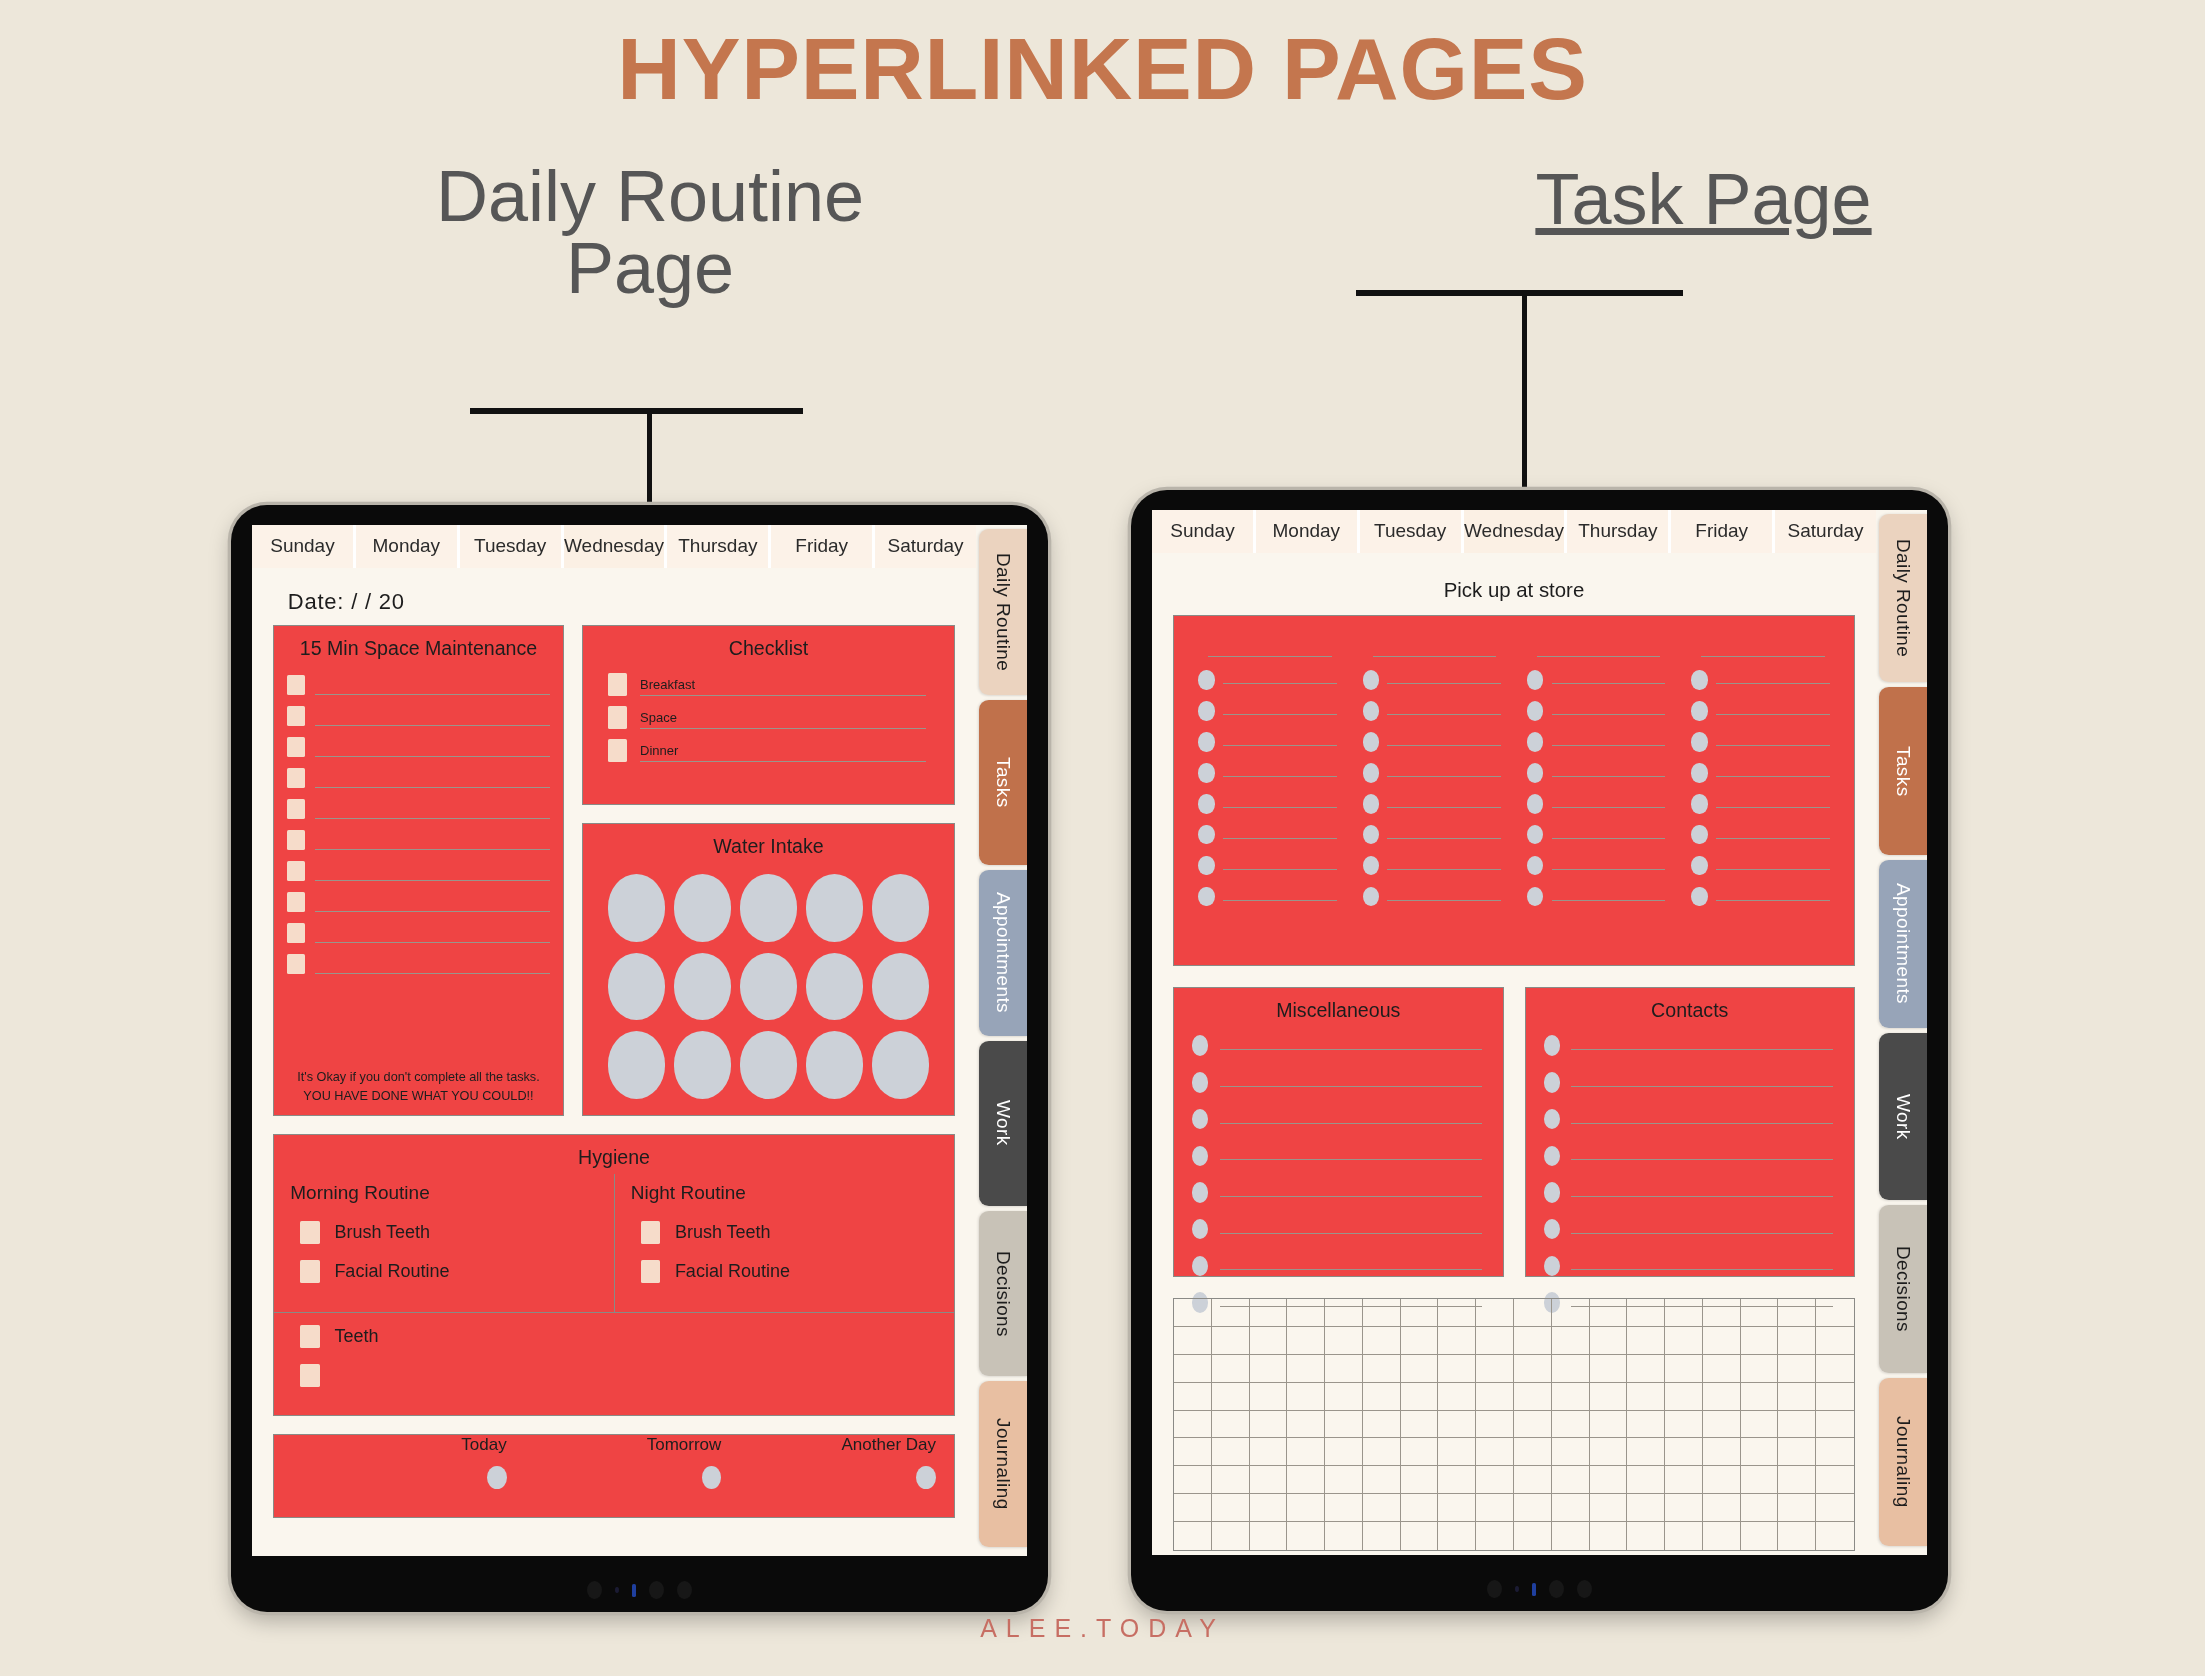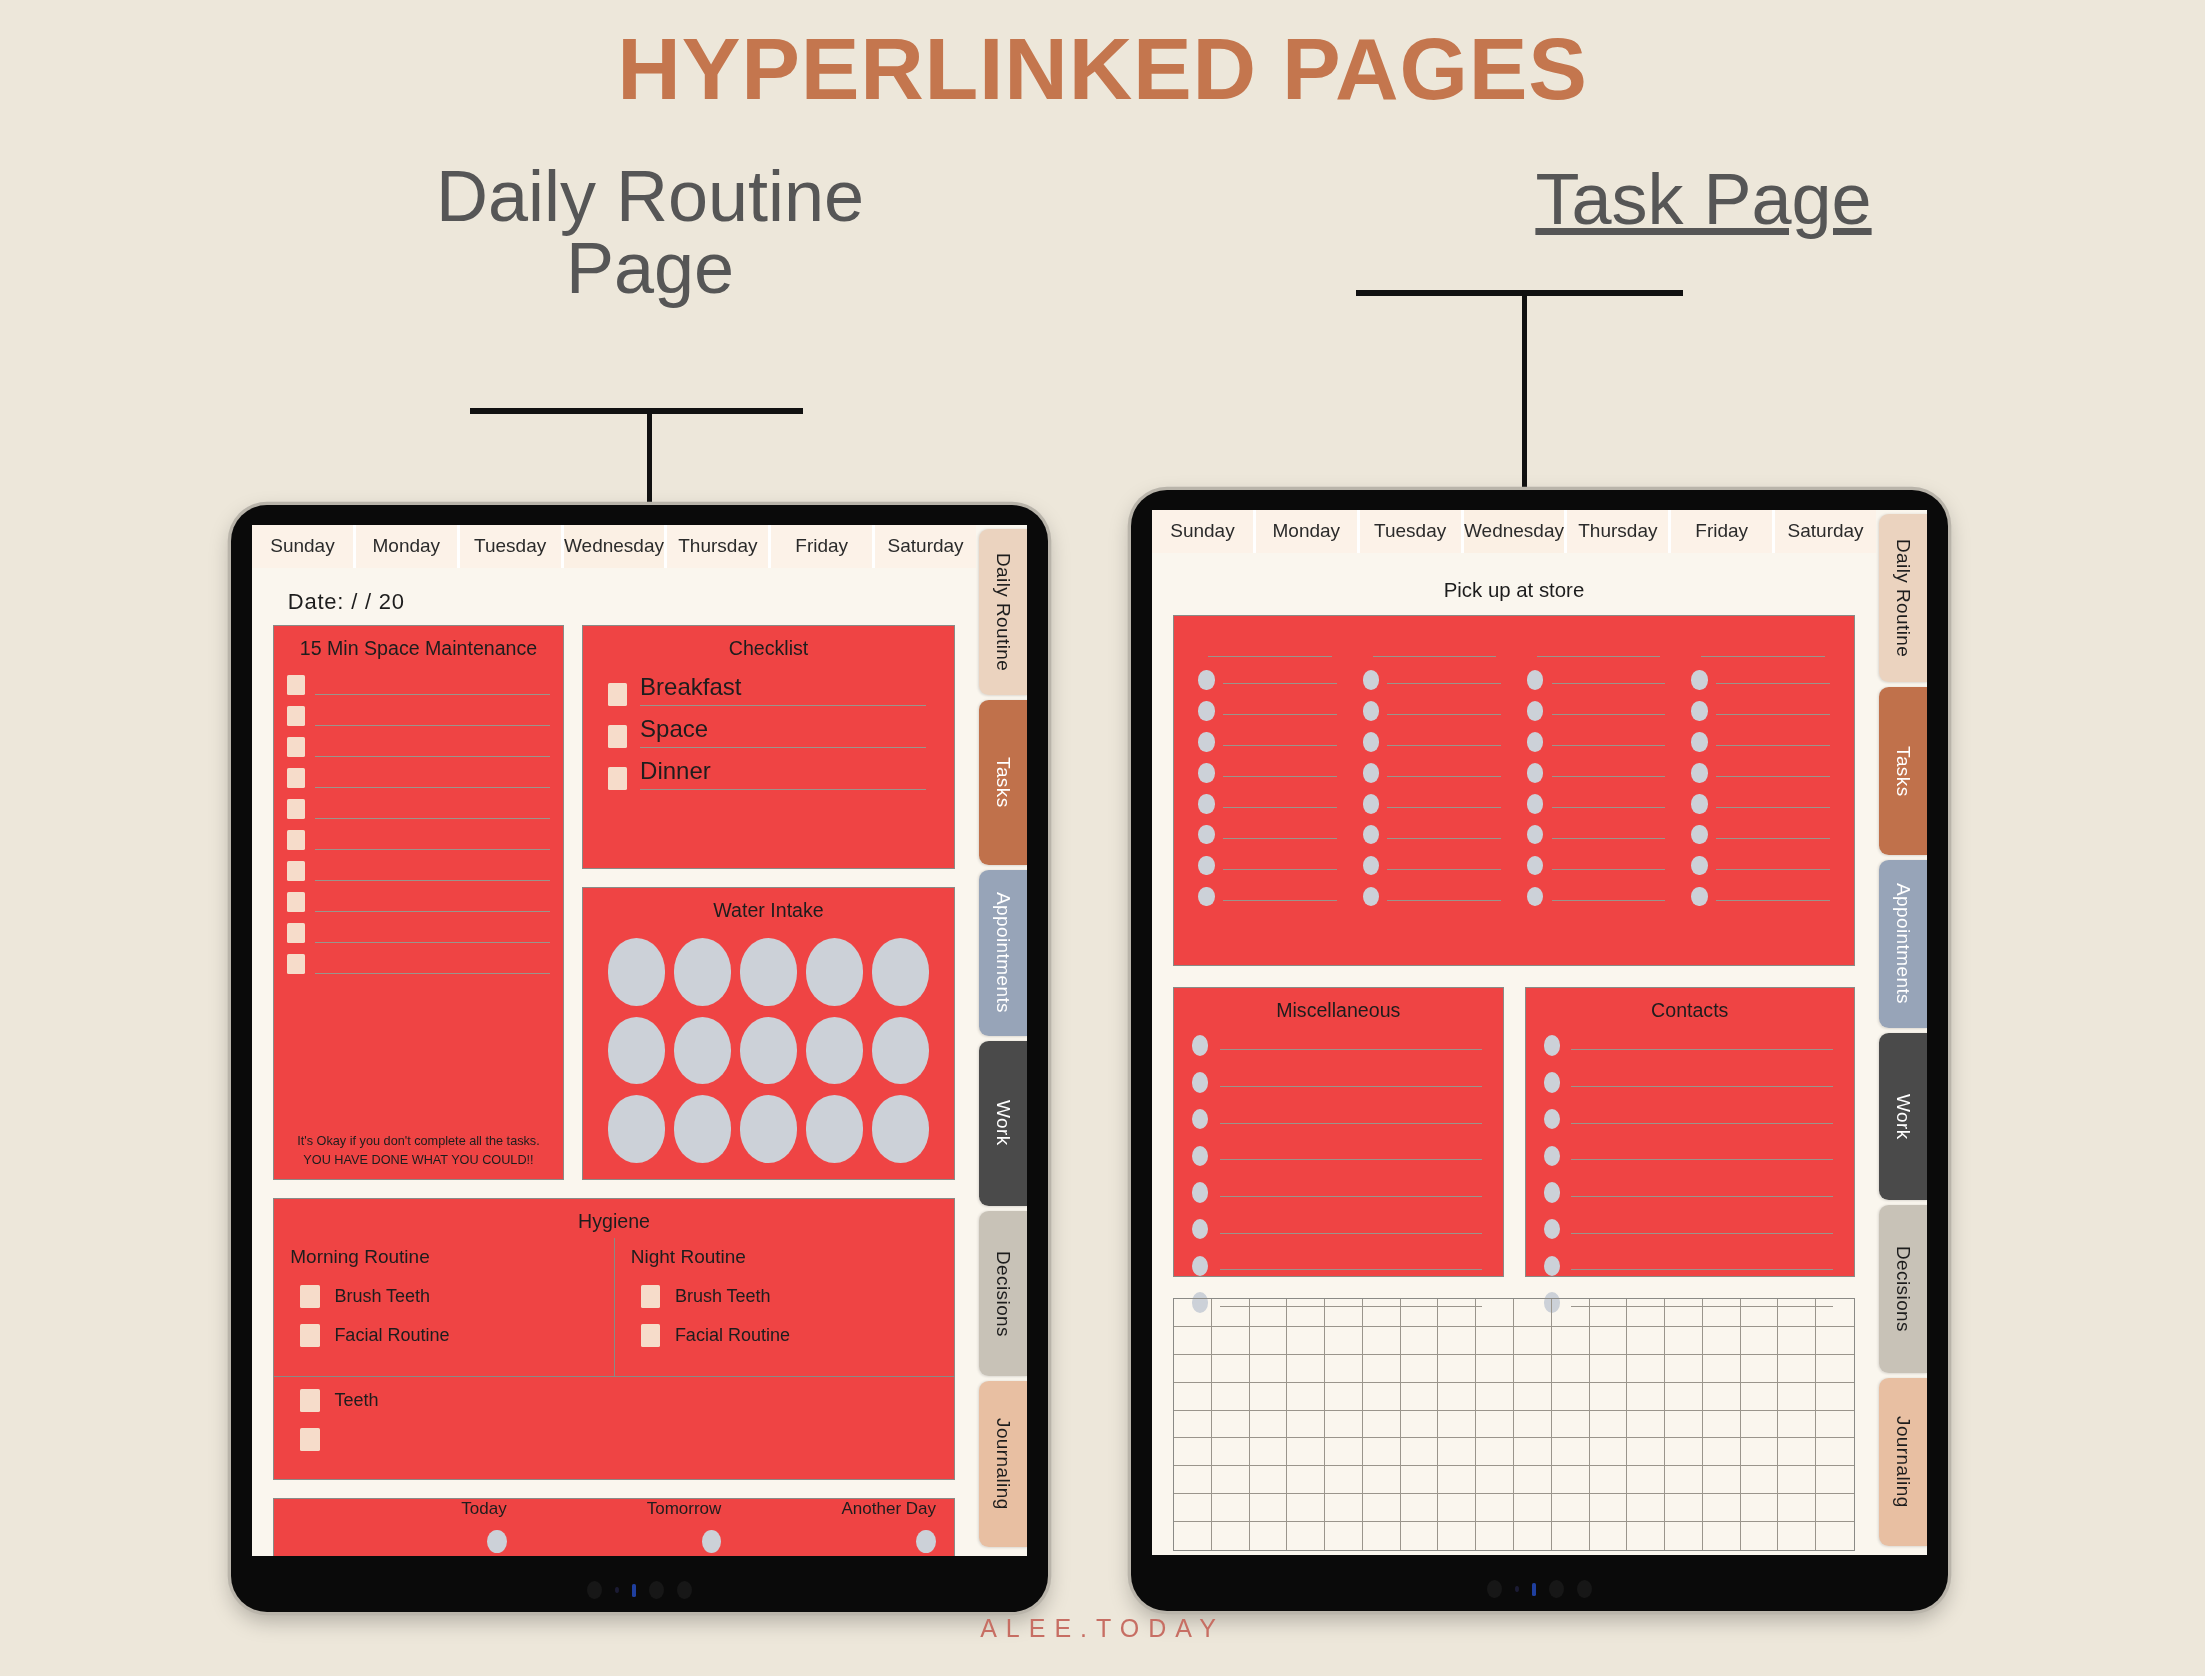--- a/index.html
+++ b/index.html
@@ -99,25 +99,25 @@
   .chk-rows { flex:1 1 auto; padding: 9.8px 13px 0 13px; }
   .chk-row { display:flex; align-items:flex-end; gap: 9.8px; margin-bottom: 10.6px; }
   .chk-sq { width: 18px; height: 20.4px; background:#F6DCCA; border-radius:1.6px; flex:0 0 auto; }
   .chk-line { flex:1 1 auto; border-bottom: 1.2px solid #9A958C; height: 17px; }
   .note {
     text-align:center; font-size: 12.7px; color:#1d1d1d; line-height: 1.45; padding: 4.9px 8.2px 3.3px;
   }
 
   
   #right-col { flex:1 1 auto; display:flex; flex-direction:column; gap: 18px; }
-  #checklist { height: 244px; }
+  #checklist { height: 180px; }
   .cl-rows { padding: 8.2px 28px 0 24.5px; }
   .cl-row { display:flex; align-items:flex-end; gap: 13px; margin-bottom: 9.8px; }
   .cl-sq { width: 19.6px; height: 23px; background:#F6DCCA; border-radius:1.6px; flex:0 0 auto; }
-  .cl-text { flex:1 1 auto; font-size: 24px; color:#1d1d1d; border-bottom: 1.2px solid #9A958C; padding-bottom: 3.3px; }
+  .cl-text { flex:1 1 auto; font-size: 13px; color:#1d1d1d; border-bottom: 1.2px solid #9A958C; padding-bottom: 3.3px; }
 
   
   #water { flex:1 1 auto; }
   .water-grid { display:grid; grid-template-columns: repeat(5, 1fr); gap: 11.4px 8.2px; padding: 11.4px 24.5px 16.3px; }
   .drop { width: 100%; aspect-ratio: 1/1.16; background:#CCD1D8; border-radius:50%; }
 
   
   #hygiene { margin-top: 18px; }
   .hy-cols { display:flex; border-bottom: 1.2px solid #8A8A86; }
   .hy-col { flex:1 1 0; padding: 8.2px 16.3px 13px; }

